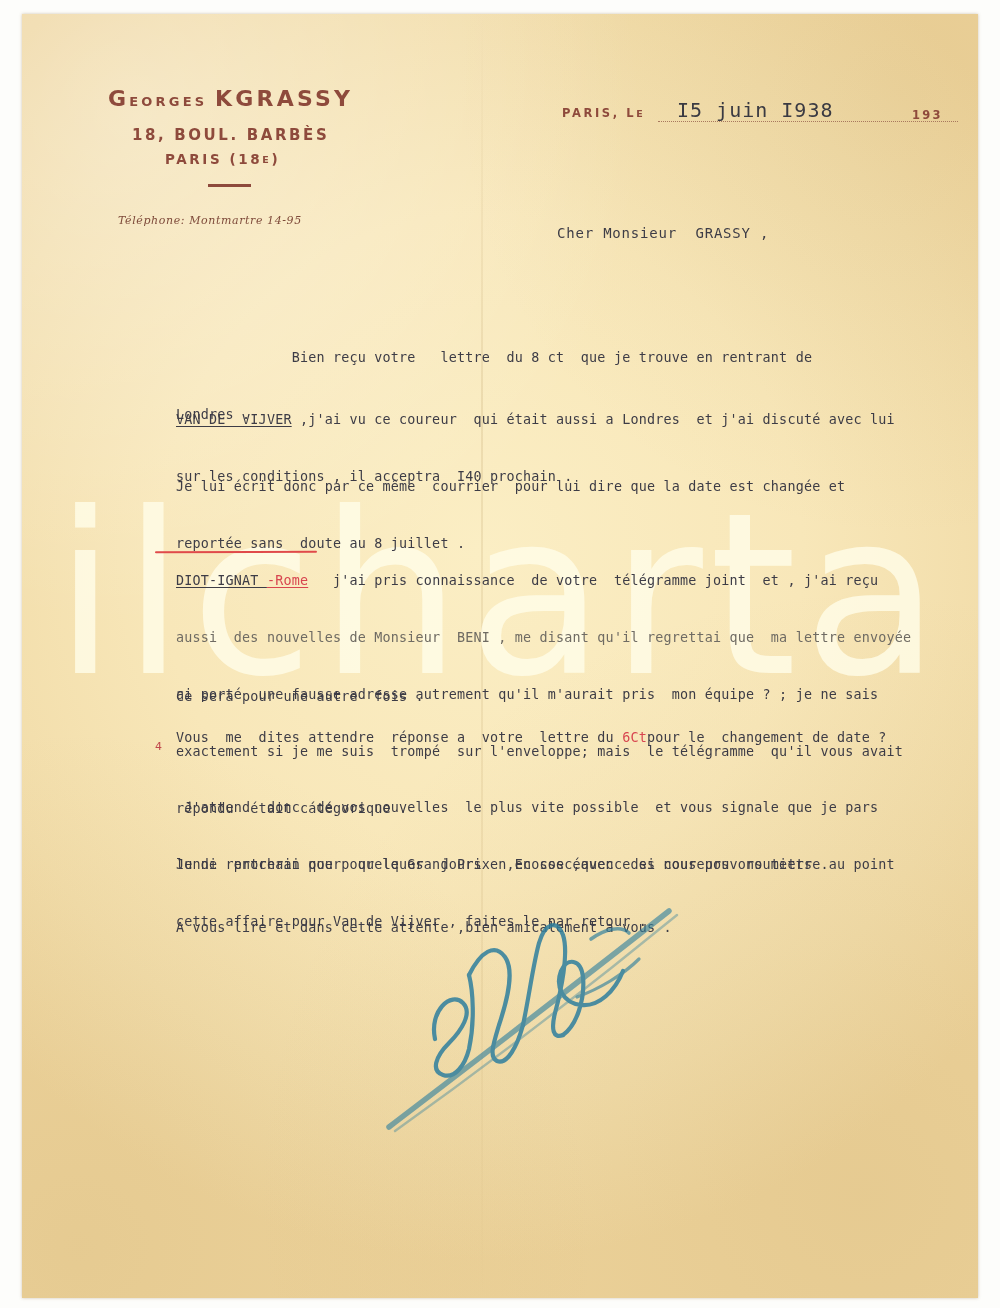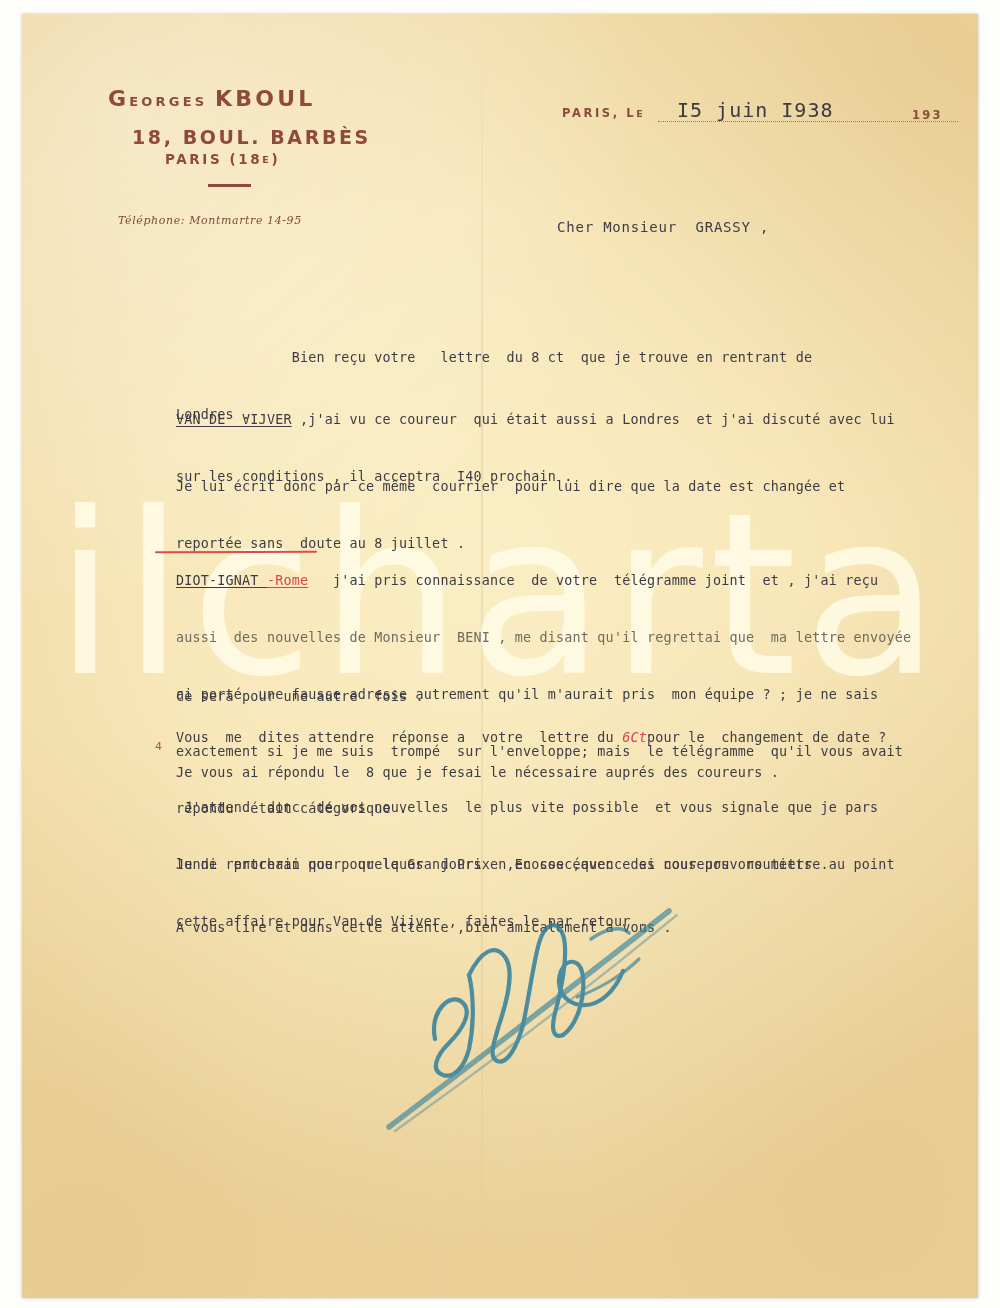--- a/index.html
+++ b/index.html
@@ -90,21 +90,21 @@
   #lh-name {
     left: 86px;
     top: 72px;
     font-size: 22px;
     letter-spacing: 3.2px;
   }
   #lh-name .sc { font-size: 13px; }
   #lh-addr {
     left: 110px;
     top: 112px;
-    font-size: 19px;
+    font-size: 15px;
     letter-spacing: 2.6px;
   }
   #lh-city {
     left: 143px;
     top: 137px;
     font-size: 13.5px;
     letter-spacing: 2.6px;
   }
   #lh-city .sup { font-size: 9.5px; vertical-align: 1px; }
   #lh-rule {
@@ -178,21 +178,21 @@
     font-family: "DejaVu Sans Mono", monospace;
     font-size: 13.4px;
     line-height: 19px;
     color: #3d3c46;
     letter-spacing: 0.2px;
     white-space: pre;
   }
   .faded { color: #6f6b63; }
   #salutation {
     left: 535px;
-    top: 204px;
+    top: 210px;
     font-size: 14px;
     letter-spacing: 0.8px;
   }
 
   .para { position: absolute; }
   .para .ln { display: block; white-space: pre; margin-left: 18px; }
 
   
   #p-recu      { left: 136px; top: 296px; }
   #p-vijver    { left: 136px; top: 358px; }
@@ -200,21 +200,21 @@
   #p-amateurs  { left: 136px; top: 478px; }
   #p-diot      { left: 136px; top: 519px; }
   #p-fois      { left: 136px; top: 635px; text-align: right; }
   #p-dites     { left: 136px; top: 676px; }
   #p-repondu   { left: 136px; top: 711px; }
   #p-attend    { left: 136px; top: 746px; }
   #p-rentrerai { left: 136px; top: 803px; }
   #p-closing   { left: 136px; top: 866px; }
 
   .u { text-decoration: underline; text-underline-offset: 2px; }
-  .red-ink { color: #d8454f; font-style: italic; }
+  .red-ink { color: #d8454f; }
   .red-annot { color: #d8454f; }
 
   
   #diot-underline {
     position: absolute;
     left: 133px;
     top: 537px;
     width: 162px;
     height: 2.2px;
     background: #e04a4a;
@@ -248,21 +248,21 @@
 
 <div id="scan-area">
   <div id="paper">
 
     <div id="fold"></div>
 
     <div id="watermark">ilcharta</div>
 
     <div id="content">
 
-      <div class="lh" id="lh-name"><span>G</span><span class="sc">EORGES </span><span>K</span><span>BOUL</span></div>
+      <div class="lh" id="lh-name"><span>G</span><span class="sc">EORGES </span><span>K</span><span>GRASSY</span></div>
 
       <div class="lh" id="lh-addr">18, BOUL. BARBÈS</div>
 
       <div class="lh" id="lh-city"><span>PARIS (18</span><span class="sup">E</span><span>)</span></div>
 
       <div id="lh-rule"></div>
 
       <div id="lh-phone">Téléphone: Montmartre 14-95</div>
 
       <div id="dateline">
@@ -300,23 +300,20 @@
       <div id="diot-underline"></div>
 
       <div class="typed para" id="p-fois">
         <span class="ln">Ce sera pour une autre  fois .</span>
       </div>
 
       <div class="typed para" id="p-dites">
         <span class="ln"><span>Vous  me  dites attendre  réponse a  votre  lettre du </span><span class="red-ink">6Ct</span><span>pour le  changement de date ?</span></span>
       </div>
 
-      <div class="typed para" id="p-repondu">
-        <span class="ln">Je vous ai répondu le  8 que je fesai le nécessaire auprés des coureurs .</span>
-      </div>
 
       <div class="typed para" id="p-attend">
         <span class="ln"> J'attend  donc  de vos nouvelles  le plus vite possible  et vous signale que je pars</span>
         <span class="ln">lundi  prochain pour  quelques  jours en Ecosse ,avec  des coureurs  routiers .</span>
       </div>
 
       <div class="typed para" id="p-rentrerai">
         <span class="ln">Je ne rentrerai que pour le Grand Prix  ,en coscéquence si nous pouvons mettre au point</span>
         <span class="ln">cette affaire pour Van de Vijver , faites le par retour .</span>
       </div>

